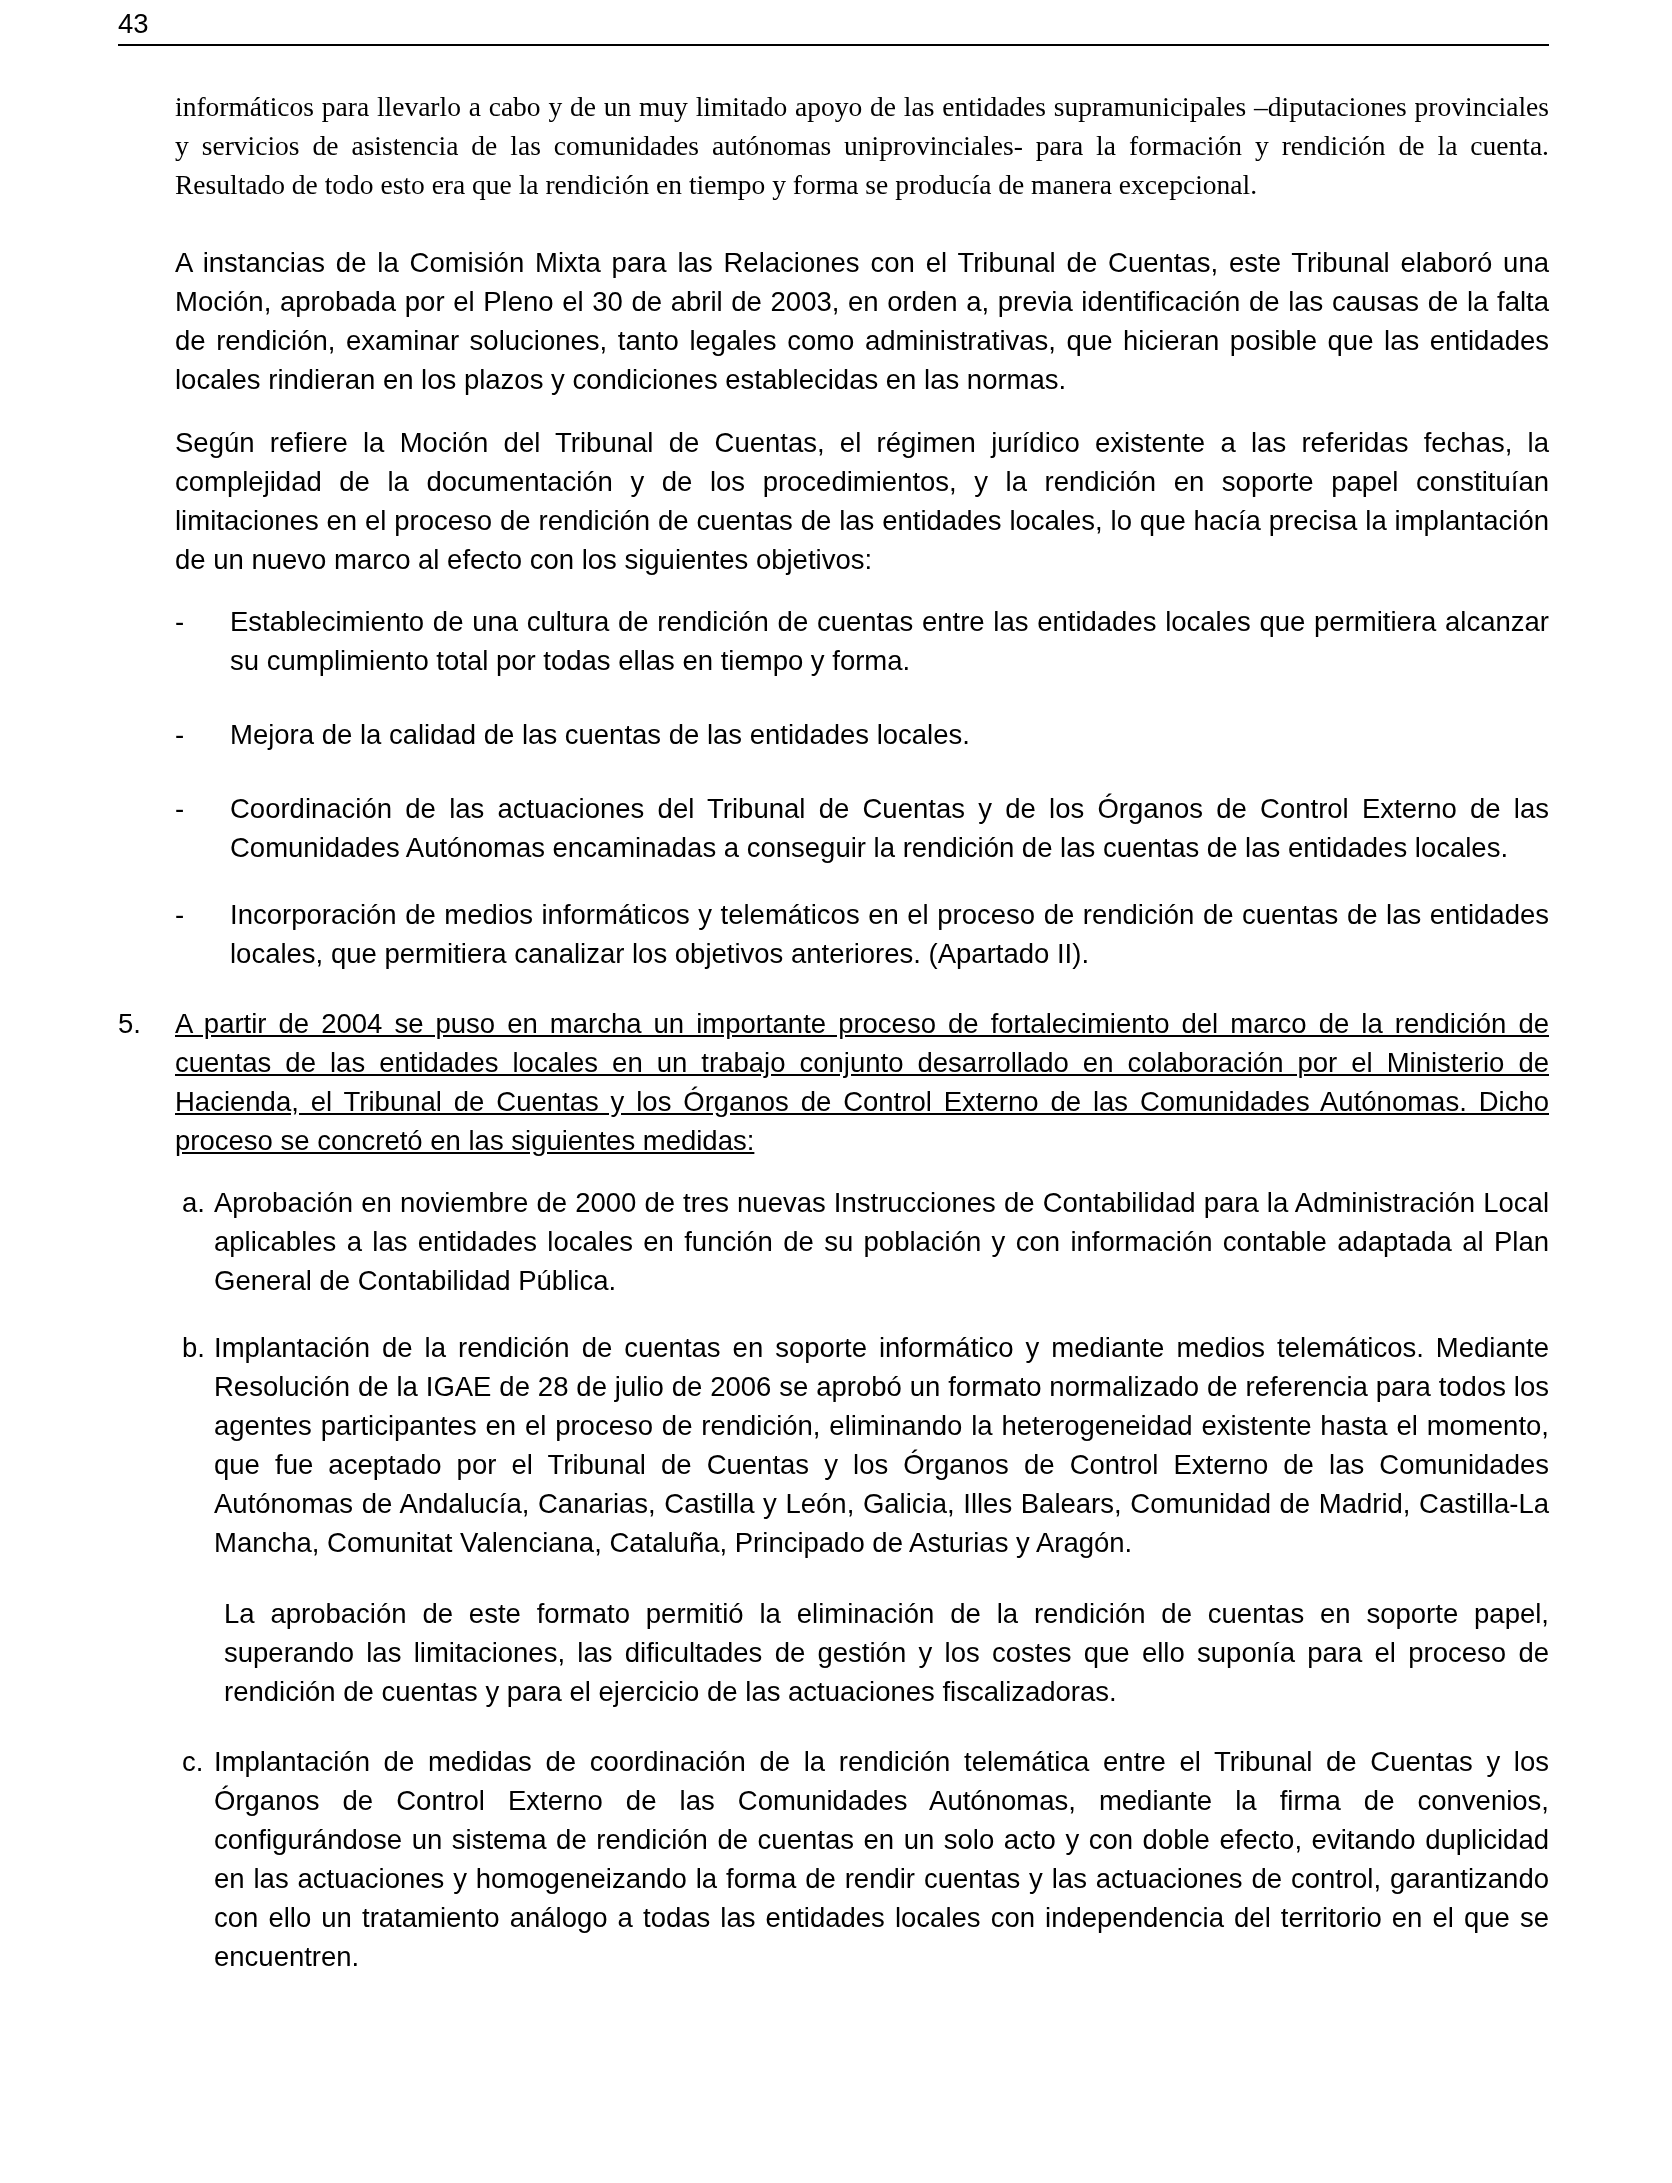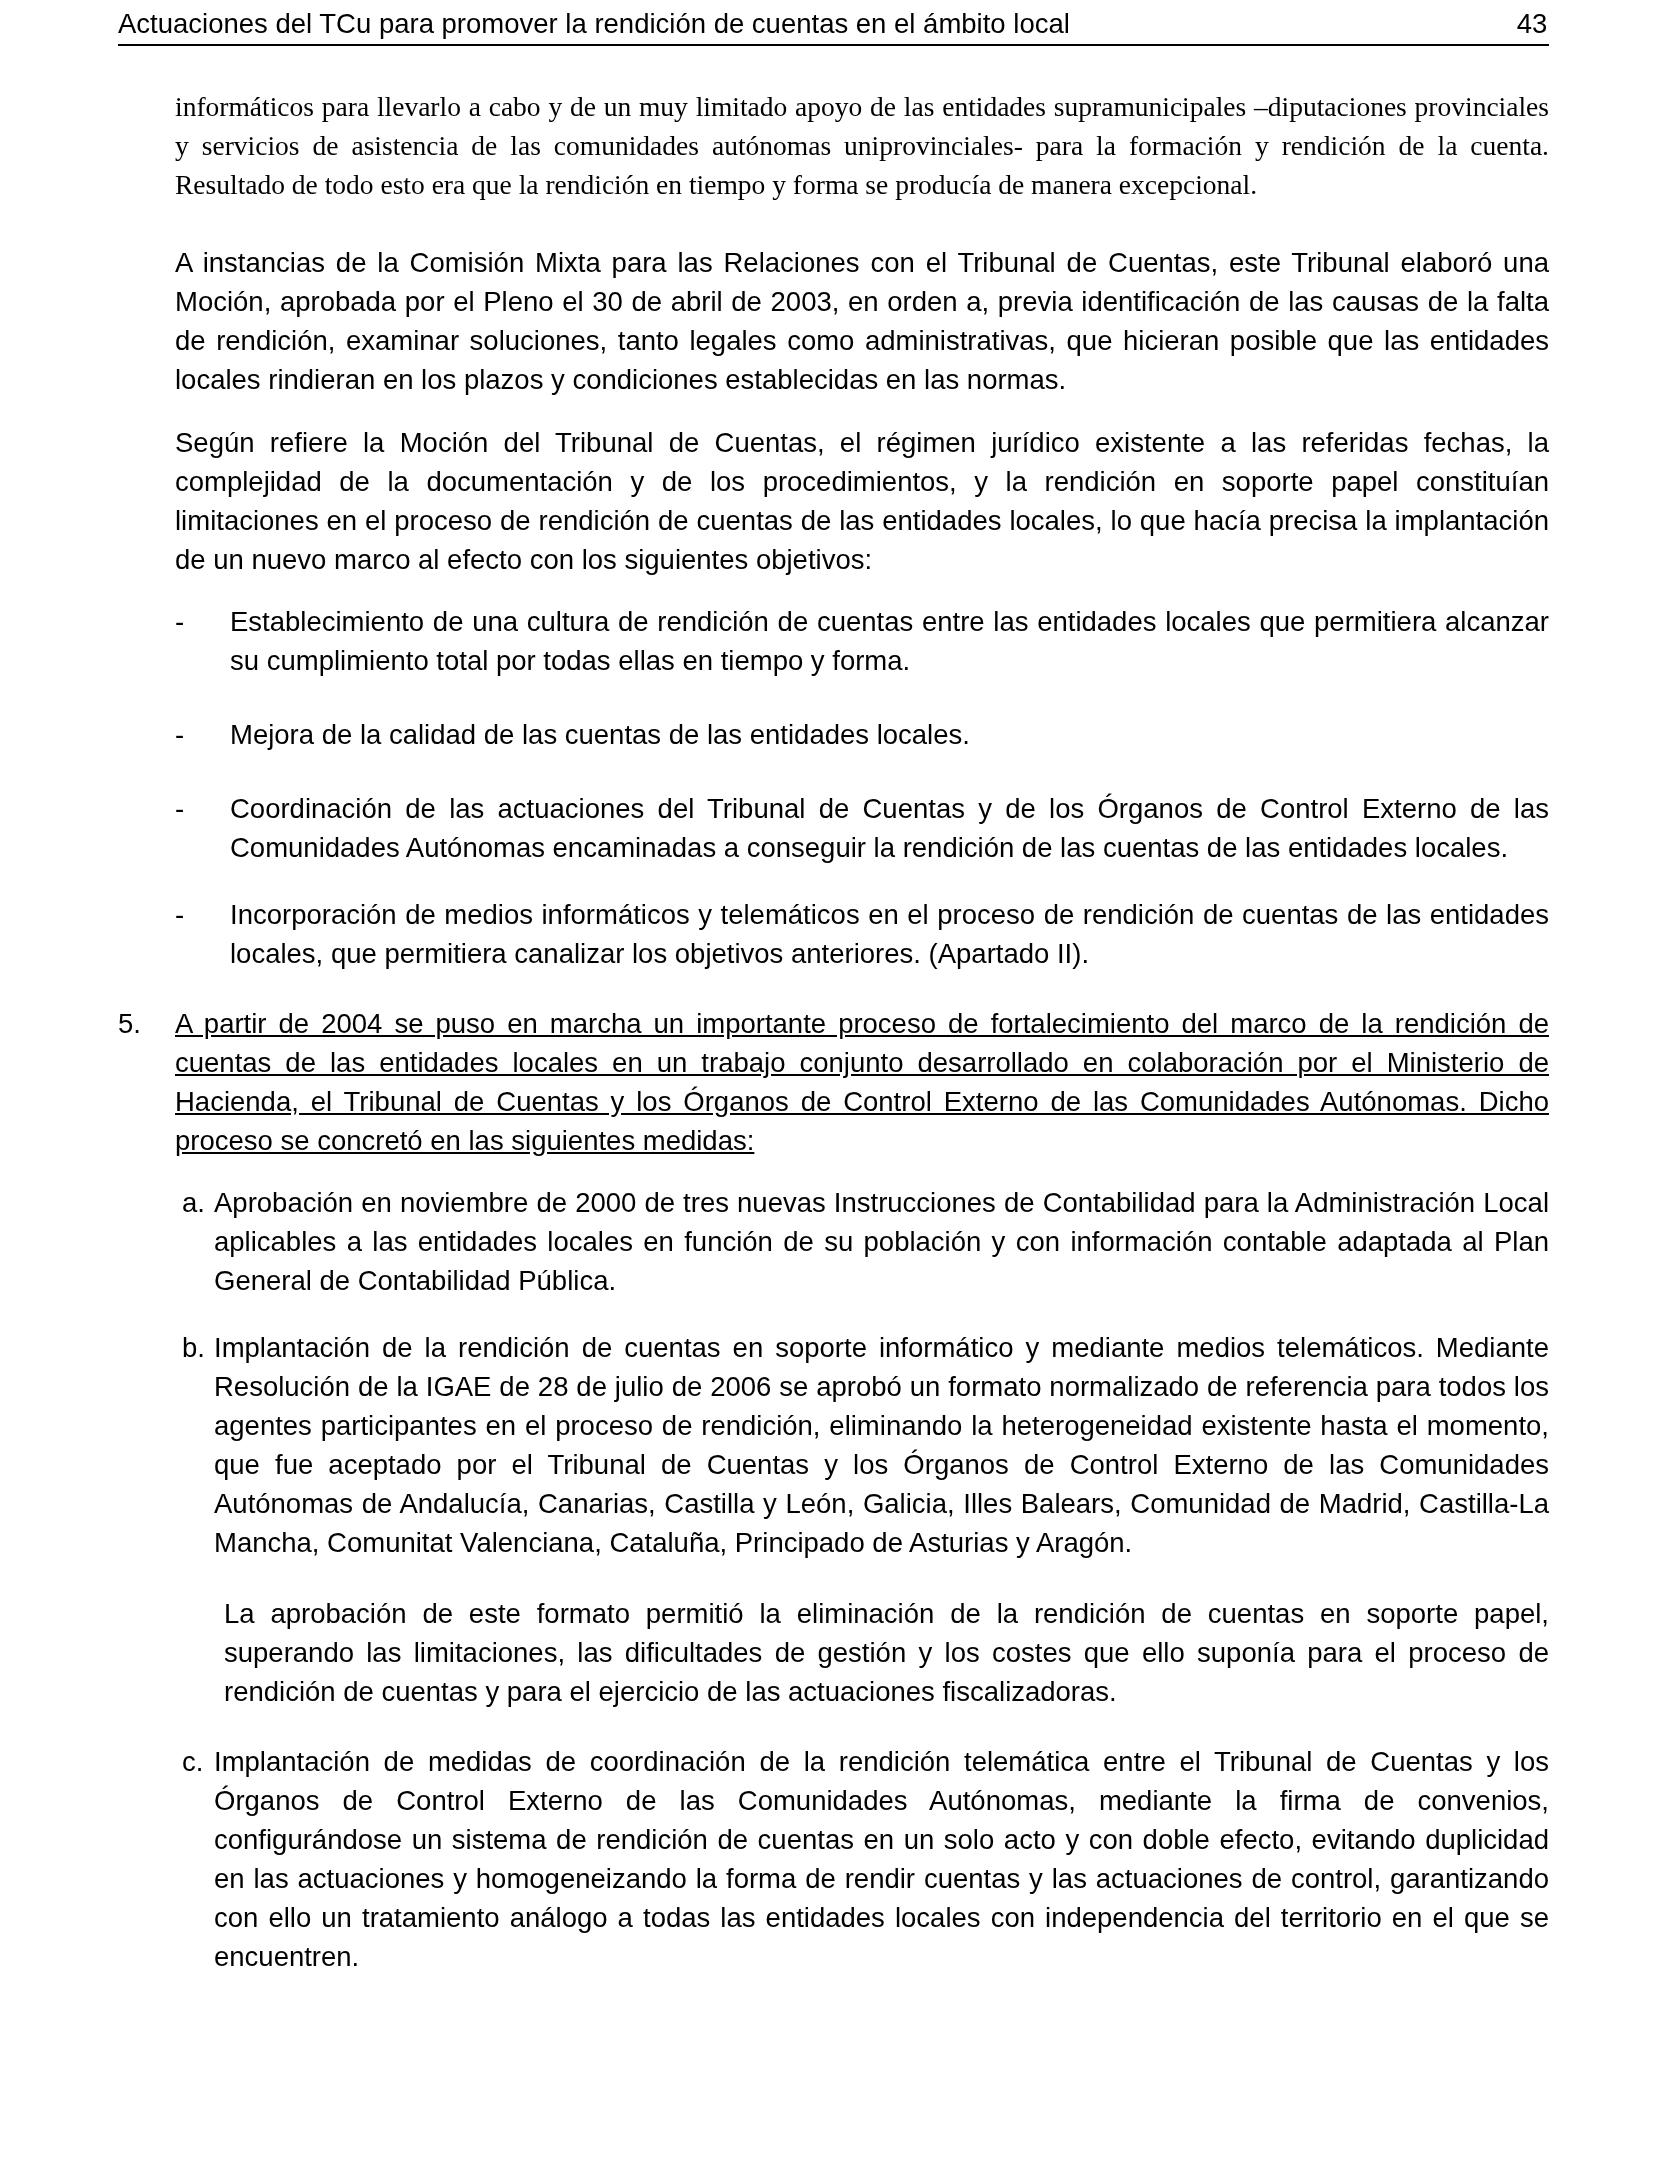--- a/index.html
+++ b/index.html
@@ -70,21 +70,20 @@
     text-align: justify;
   }
 </style>
 </head>
 <body>
 
 <div class="page">
   <div class="content">
 
     <div class="header">
-      <span class="title">Actuaciones del TCu para promover la rendición de cuentas en el ámbito local</span>
       <span class="pagenum">43</span>
     </div>
 
     <p class="para p1">informáticos para llevarlo a cabo y de un muy limitado apoyo de las entidades supramunicipales –diputaciones provinciales y servicios de asistencia de las comunidades autónomas uniprovinciales- para la formación y rendición de la cuenta. Resultado de todo esto era que la rendición en tiempo y forma se producía de manera excepcional.</p>
 
     <p class="para p2">A instancias de la Comisión Mixta para las Relaciones con el Tribunal de Cuentas, este Tribunal elaboró una Moción, aprobada por el Pleno el 30 de abril de 2003, en orden a, previa identificación de las causas de la falta de rendición, examinar soluciones, tanto legales como administrativas, que hicieran posible que las entidades locales rindieran en los plazos y condiciones establecidas en las normas.</p>
 
     <p class="para p3">Según refiere la Moción del Tribunal de Cuentas, el régimen jurídico existente a las referidas fechas, la complejidad de la documentación y de los procedimientos, y la rendición en soporte papel constituían limitaciones en el proceso de rendición de cuentas de las entidades locales, lo que hacía precisa la implantación de un nuevo marco al efecto con los siguientes objetivos:</p>
 
     <div class="dash-item d1">

